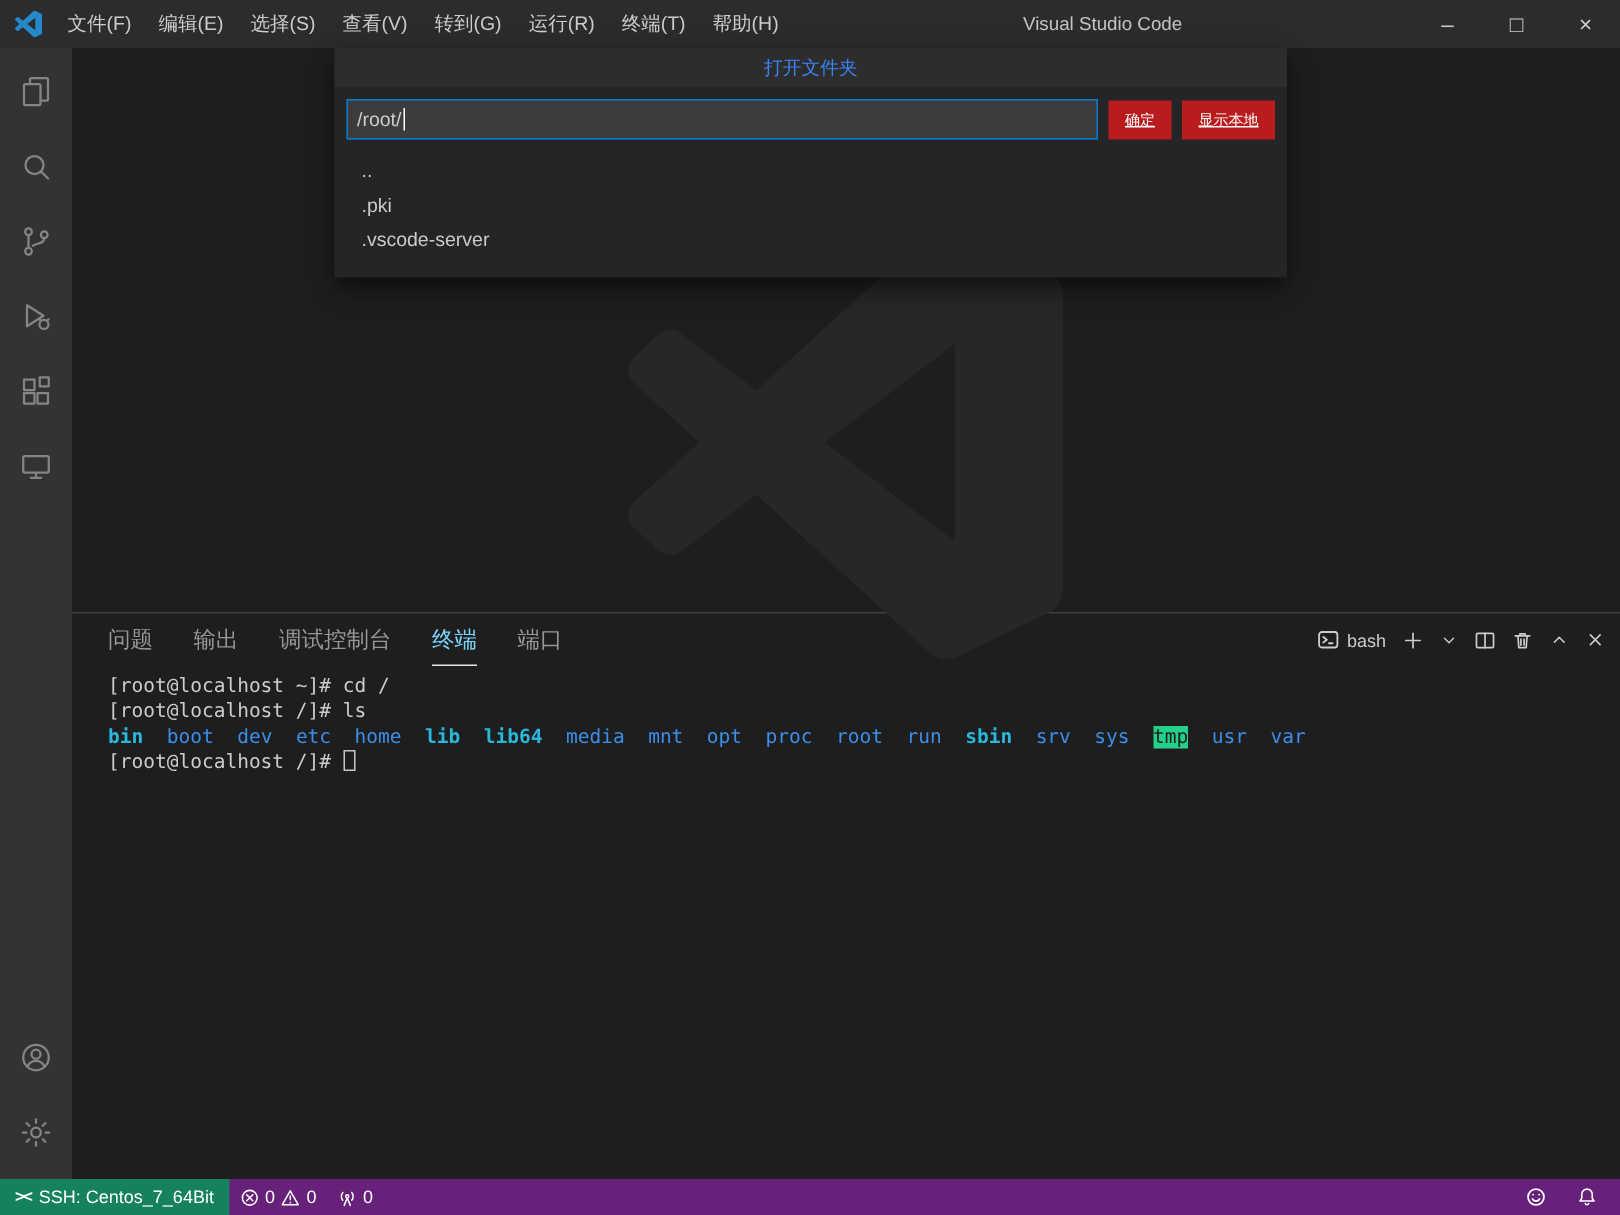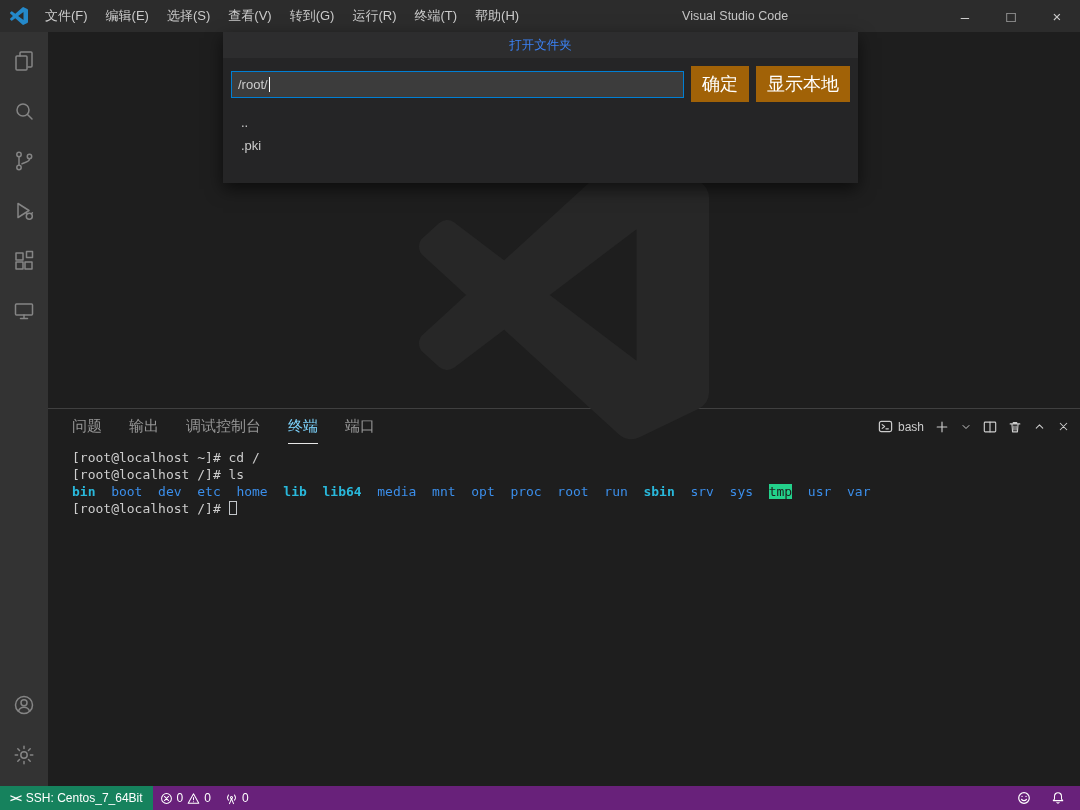--- a/index.html
+++ b/index.html
@@ -66,31 +66,32 @@
   .sb-right { margin-left:auto; display:flex; align-items:center; gap:6px; padding-right:8px; }
   .sb-right svg { stroke:#ffffff; fill:none; stroke-width:1.2; stroke-linecap:round; stroke-linejoin:round; }
 
   
   .dialog {
     position:absolute; left:223px; top:32px; width:635px; z-index:20;
     background:#252526; box-shadow:0 6px 16px rgba(0,0,0,0.6);
     font-size:13px; color:#cccccc;
   }
   .dialog-header { height:26px; line-height:26px; text-align:center; background:#2d2d2e; color:#3b82f6; font-size:12.5px; }
-  .dialog-body { padding:8px 8px 16px 8px; }
+  .dialog-body { padding:8px 8px 4px 8px; }
   .input-row { display:flex; align-items:center; }
   .path-input {
     flex:1; height:27px; background:#3c3c3c; border:1px solid #007fd4;
     display:flex; align-items:center; padding:0 6px; color:#cccccc; cursor:text;
   }
   .input-caret { display:inline-block; width:1px; height:15px; background:#ffffff; margin-left:1px; }
   .dlg-btn {
-    margin-left:7px; background:#a16207; color:#ffffff; border:none;
-    font-size:18px; padding:6px 11px; white-space:nowrap; cursor:pointer;
+    margin-left:7px; background:#b91c1c; color:#ffffff; border:none;
+    font-size:10px; padding:6px 11px; white-space:nowrap; cursor:pointer;
     font-family:"Liberation Sans", sans-serif;
+    text-decoration:underline;
   }
   .dialog-list { padding:9px 0 10px 0; }
   .dialog-list-item { padding:3px 10px; line-height:17px; cursor:default; }
 </style>
 </head>
 <body>
 
 <div>
 
   <div class="titlebar">
@@ -281,17 +282,18 @@
         <div class="path-input">
           <span>/root/</span>
           <span class="input-caret"></span>
         </div>
         <button class="dlg-btn">确定</button>
         <button class="dlg-btn">显示本地</button>
       </div>
       <div class="dialog-list">
         <div class="dialog-list-item">..</div>
         <div class="dialog-list-item">.pki</div>
+        <div class="dialog-list-item">.vscode-server</div>
       </div>
     </div>
   </div>
 
 </div>
 
 </body></html>

